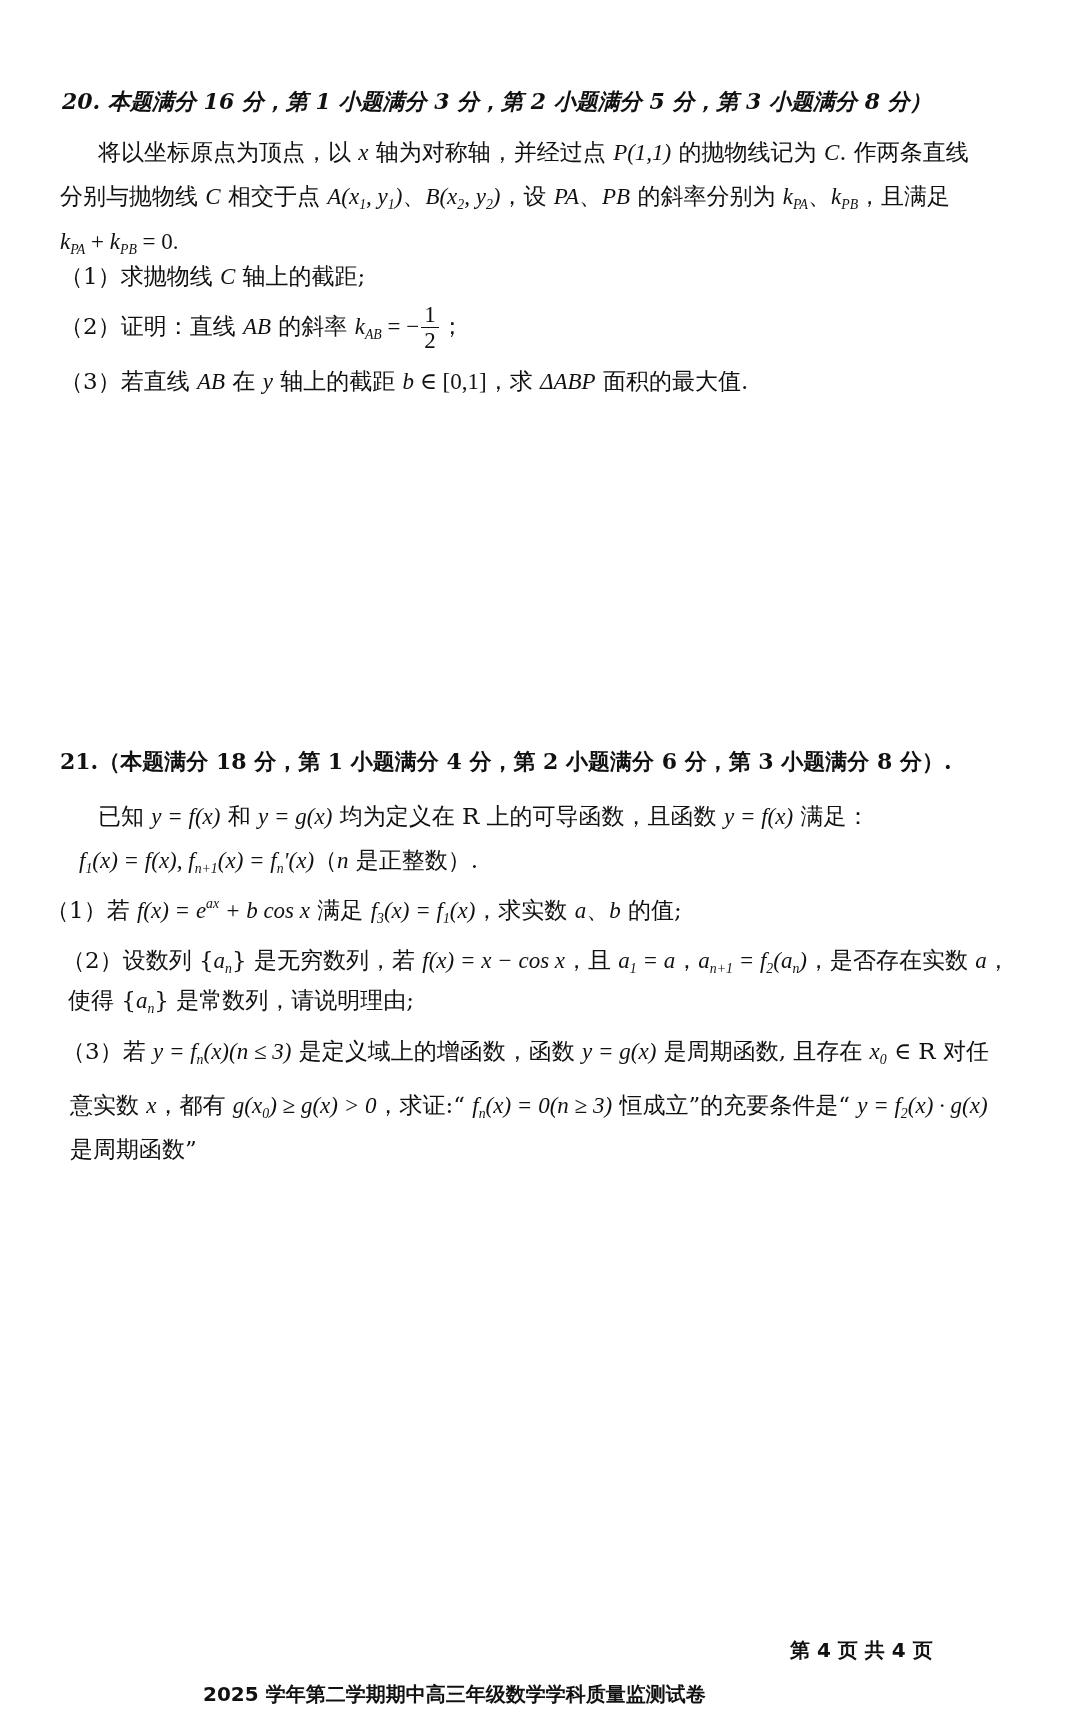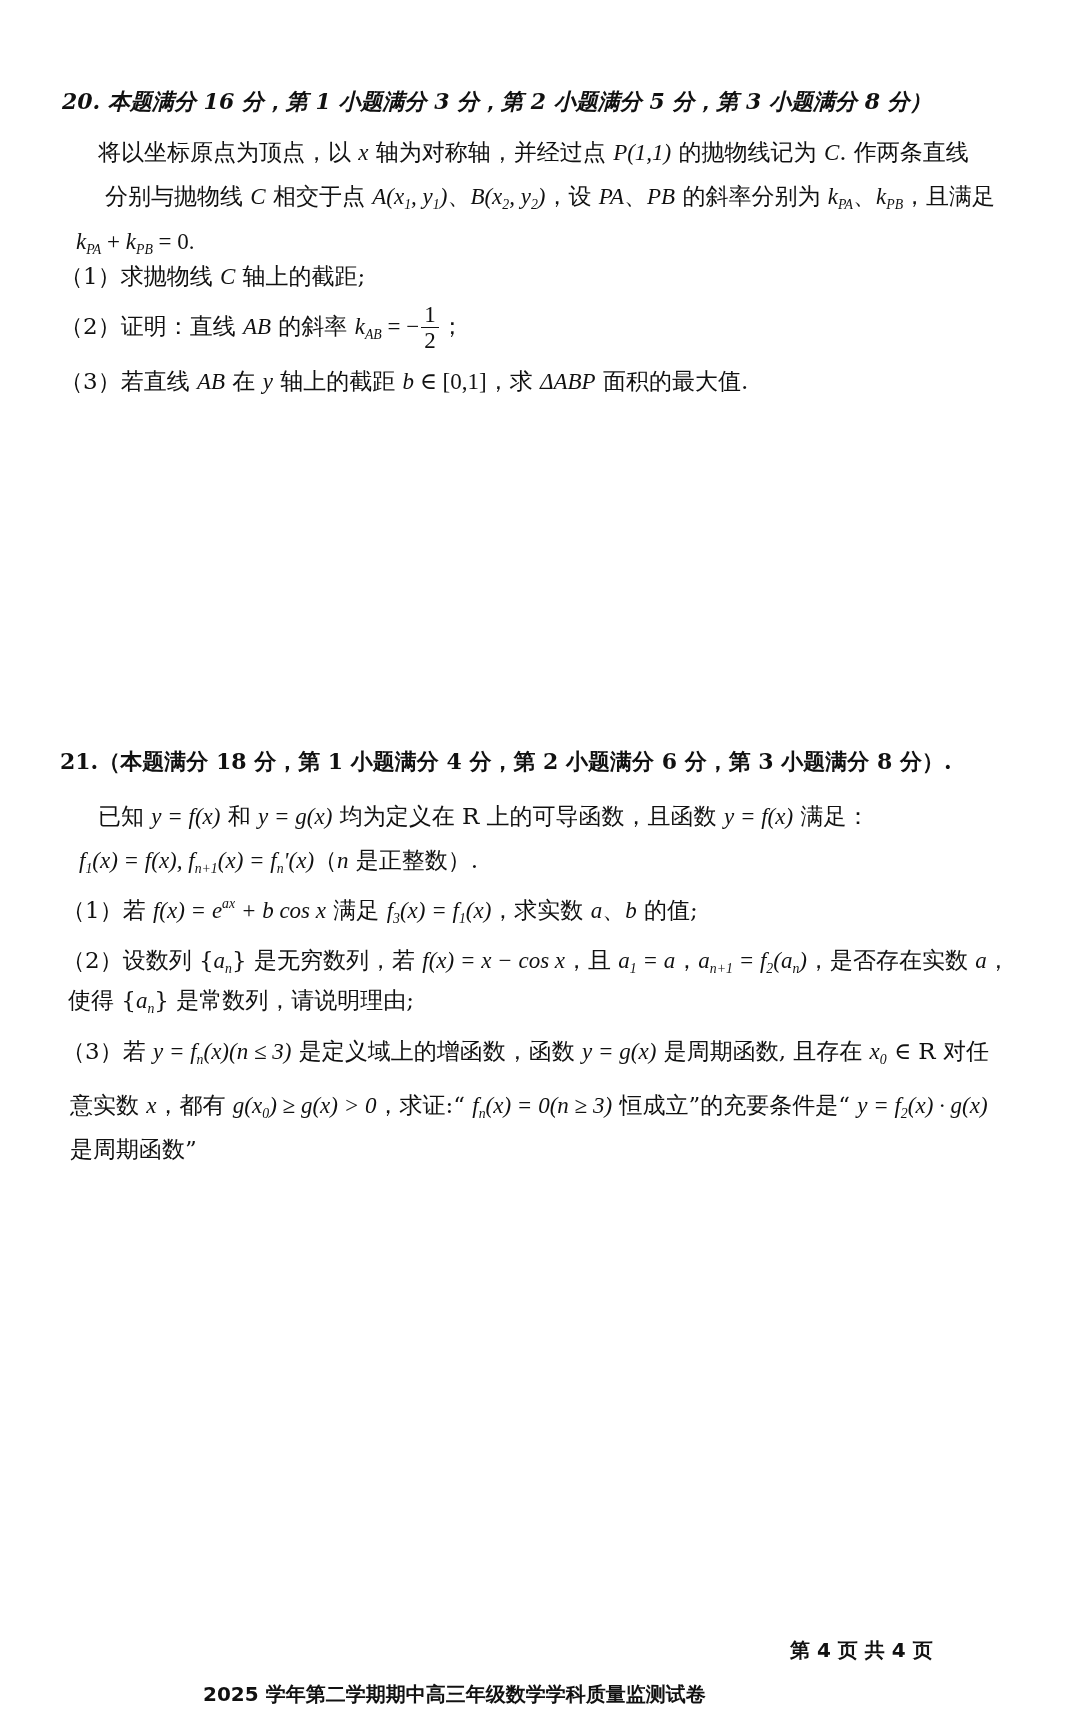--- a/index.html
+++ b/index.html
@@ -22,25 +22,25 @@
 </head>
 <body>
 
 <div>
   <div class="line bold" style="left:62px; top:88px; font-size:22px;font-style:italic;">20. 本题满分 16 分，第 1 小题满分 3 分，第 2 小题满分 5 分，第 3 小题满分 8 分）</div>
 
   <div class="line" style="left:98px; top:139px;">
     <span>将以坐标原点为顶点，以 </span><span class="m">x</span><span> 轴为对称轴，并经过点 </span><span class="m">P(1,1)</span><span> 的抛物线记为 </span><span class="m">C</span><span>. 作两条直线</span>
   </div>
 
-  <div class="line" style="left:60px; top:183px;margin-left:45px;">
+  <div class="line" style="left:60px; top:183px;">
     <span>分别与抛物线 </span><span class="m">C</span><span> 相交于点 </span><span class="m"><span>A(x</span><sub>1</sub><span>, y</span><sub>1</sub><span>)</span></span><span>、</span><span class="m"><span>B(x</span><sub>2</sub><span>, y</span><sub>2</sub><span>)</span></span><span>，设 </span><span class="m">PA</span><span>、</span><span class="m">PB</span><span> 的斜率分别为 </span><span class="m"><span>k</span><sub>PA</sub></span><span>、</span><span class="m"><span>k</span><sub>PB</sub></span><span>，且满足</span>
   </div>
 
-  <div class="line" style="left:60px; top:228px;margin-left:16px;">
+  <div class="line" style="left:60px; top:228px;">
     <span class="m"><span>k</span><sub>PA</sub></span><span class="r"> + </span><span class="m"><span>k</span><sub>PB</sub></span><span class="r"> = 0.</span>
   </div>
 
   <div class="line" style="left:60px; top:263px;">
     <span>（1）求抛物线 </span><span class="m">C</span><span> 轴上的截距;</span>
   </div>
 
   <div class="line" style="left:60px; top:302px;">
     <span>（2）证明：直线 </span><span class="m">AB</span><span> 的斜率 </span><span class="m"><span>k</span><sub>AB</sub></span><span class="r"> = −</span><span class="frac"><span class="num">1</span><span class="den">2</span></span><span>；</span>
   </div>
@@ -54,21 +54,21 @@
   <div class="line bold" style="left:60px; top:748px; font-size:22px;">21.（本题满分 18 分，第 1 小题满分 4 分，第 2 小题满分 6 分，第 3 小题满分 8 分）.</div>
 
   <div class="line" style="left:98px; top:803px;">
     <span>已知 </span><span class="m">y = f(x)</span><span> 和 </span><span class="m">y = g(x)</span><span> 均为定义在 R 上的可导函数，且函数 </span><span class="m">y = f(x)</span><span> 满足：</span>
   </div>
 
   <div class="line" style="left:79px; top:847px;">
     <span class="m"><span>f</span><sub>1</sub><span>(x) = f(x), f</span><sub>n+1</sub><span>(x) = f</span><sub>n</sub><span>'(x)</span></span><span>（</span><span class="m">n</span><span> 是正整数）.</span>
   </div>
 
-  <div class="line" style="left:62px; top:896px;">
+  <div class="line" style="left:46px; top:896px;">
     <span>（1）若 </span><span class="m"><span>f(x) = e</span><sup>ax</sup><span> + b cos x</span></span><span> 满足 </span><span class="m"><span>f</span><sub>3</sub><span>(x) = f</span><sub>1</sub><span>(x)</span></span><span>，求实数 </span><span class="m">a</span><span>、</span><span class="m">b</span><span> 的值;</span>
   </div>
 
   <div class="line" style="left:62px; top:947px;">
     <span>（2）设数列 {</span><span class="m"><span>a</span><sub>n</sub></span><span>} 是无穷数列，若 </span><span class="m">f(x) = x − cos x</span><span>，且 </span><span class="m"><span>a</span><sub>1</sub><span> = a</span></span><span>，</span><span class="m"><span>a</span><sub>n+1</sub><span> = f</span><sub>2</sub><span>(a</span><sub>n</sub><span>)</span></span><span>，是否存在实数 </span><span class="m">a</span><span>，</span>
   </div>
 
   <div class="line" style="left:68px; top:987px;">
     <span>使得 {</span><span class="m"><span>a</span><sub>n</sub></span><span>} 是常数列，请说明理由;</span>
   </div>

